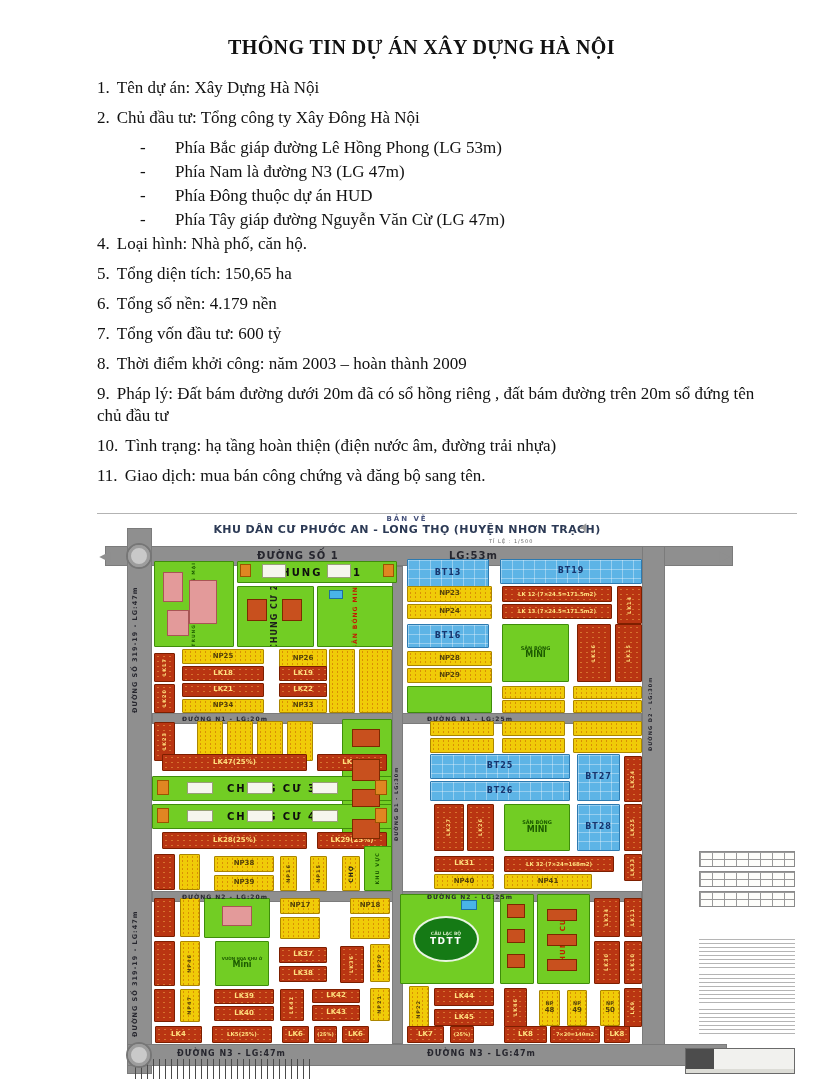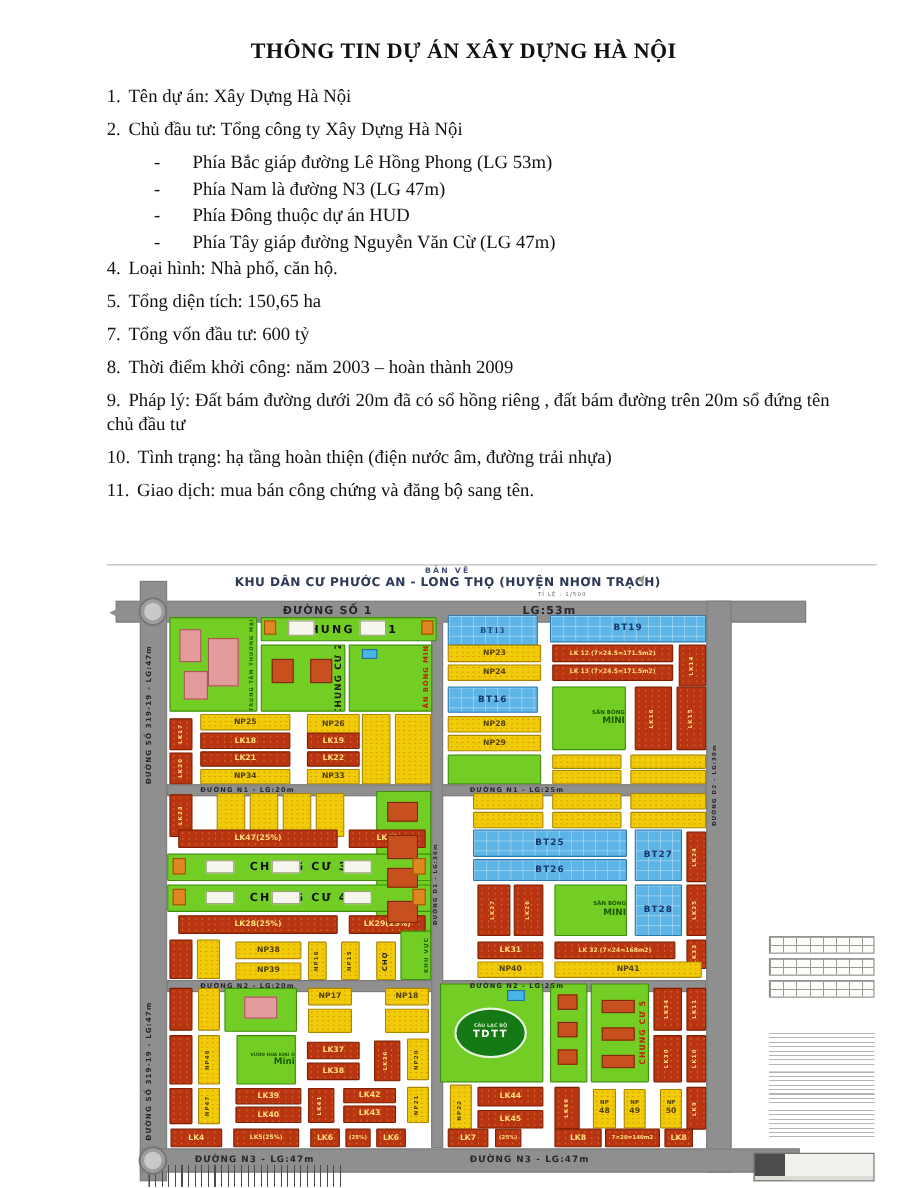--- a/index.html
+++ b/index.html
@@ -24,21 +24,21 @@
   .road-label{position:absolute;color:#26262e;font-weight:bold;white-space:nowrap;letter-spacing:1px;z-index:6;font-size:7px;}
   .road-label.vert{writing-mode:vertical-rl;transform:rotate(180deg);text-align:center;}
 
   .blk{position:absolute;box-sizing:border-box;display:flex;flex-direction:column;align-items:center;justify-content:center;overflow:hidden;z-index:2;border-radius:1px;}
   .t-np{background-color:#f0cb08;border:1px solid #ab8600;
         background-image:radial-gradient(circle,rgba(195,85,0,.5) .7px,transparent .8px);background-size:5px 4px;}
   .t-lk{background-color:#b93512;border:1px solid #7d1f00;
         background-image:radial-gradient(circle,rgba(255,205,90,.4) .6px,transparent .7px);background-size:6px 5px;}
   .t-bt{background-color:#5db4e6;border:1px solid #2d7ab0;
         background-image:linear-gradient(rgba(255,255,255,.35) 1px,transparent 1px),linear-gradient(90deg,rgba(255,255,255,.35) 1px,transparent 1px);background-size:11px 9px;}
-  .t-grn{background-color:#72cd24;border:1px solid #3f8d0a;align-items:flex-end;}
+  .t-grn{background-color:#72cd24;border:1px solid #3f8d0a;}
   .t-chung{background-color:#72cd24;border:1px solid #3f8d0a;}
   .t-oval{background-color:#157a15;border:2px solid #e9f5e2;border-radius:50%;z-index:3;}
 
   .lbl{font-weight:bold;font-size:7px;line-height:1.1;text-align:center;white-space:nowrap;pointer-events:none;}
   .t-np  .lbl{color:#54400a;}
   .t-lk  .lbl{color:#ffdf7e;}
   .t-bt  .lbl{color:#16356e;font-size:8px;letter-spacing:1px;}
   .t-grn .lbl{color:#1c5a00;font-size:6px;}
   .t-chung .lbl{color:#0e0e0e;font-size:10px;letter-spacing:2px;}
   .t-oval .lbl{color:#cfe8c0;font-size:4.5px;}
@@ -65,39 +65,40 @@
           background:linear-gradient(90deg,#4c4c4c 0 26%,#f1f1ee 26%);
           box-shadow:inset 0 -4px 0 #dcdcd6;}
 </style>
 </head>
 <body>
 
 <div class="doc">
   <div class="doc-title">THÔNG TIN DỰ ÁN XÂY DỰNG HÀ NỘI</div>
   <div>
       <div class="doc-item"><span class="num">1.</span><span class="txt">Tên dự án: Xây Dựng Hà Nội</span></div>
-      <div class="doc-item"><span class="num">2.</span><span class="txt">Chủ đầu tư: Tổng công ty Xây Dựng Hà Nội</span></div>
+      <div class="doc-item"><span class="num">2.</span><span class="txt">Chủ đầu tư: Tổng công ty Xây Đông Hà Nội</span></div>
       <div class="doc-sub">
         <span class="dash">-</span>
         <span>Phía Bắc giáp đường Lê Hồng Phong (LG 53m)</span>
       </div>
       <div class="doc-sub">
         <span class="dash">-</span>
         <span>Phía Nam là đường N3 (LG 47m)</span>
       </div>
       <div class="doc-sub">
         <span class="dash">-</span>
         <span>Phía Đông thuộc dự án HUD</span>
       </div>
       <div class="doc-sub">
         <span class="dash">-</span>
         <span>Phía Tây giáp đường Nguyễn Văn Cừ (LG 47m)</span>
       </div>
       <div class="doc-item"><span class="num">4.</span><span class="txt">Loại hình: Nhà phố, căn hộ.</span></div>
       <div class="doc-item"><span class="num">5.</span><span class="txt">Tổng diện tích: 150,65 ha</span></div>
+      <div class="doc-item"><span class="num">6.</span><span class="txt">Tổng số nền: 4.179 nền</span></div>
       <div class="doc-item"><span class="num">7.</span><span class="txt">Tổng vốn đầu tư: 600 tỷ</span></div>
       <div class="doc-item"><span class="num">8.</span><span class="txt">Thời điểm khởi công: năm 2003 – hoàn thành 2009</span></div>
       <div class="doc-item"><span class="num">9.</span><span class="txt">Pháp lý: Đất bám đường dưới 20m đã có sổ hồng riêng , đất bám đường trên 20m sổ đứng tên chủ đầu tư</span></div>
       <div class="doc-item"><span class="num">10.</span><span class="txt">Tình trạng: hạ tầng hoàn thiện (điện nước âm, đường trải nhựa)</span></div>
       <div class="doc-item"><span class="num">11.</span><span class="txt">Giao dịch: mua bán công chứng và đăng bộ sang tên.</span></div>
     </div>
 </div>
 
 <div class="map-panel">
   <div class="mh-tag">BẢN VẼ</div>
@@ -105,21 +106,21 @@
   <div class="mh-scale">TỈ LỆ : 1/500</div>
   <div>
       <div class="road" style="position: absolute; left: 8px; top: 32px; width: 628px; height: 20px;"></div>
       <div class="road" style="position: absolute; left: 30px; top: 14px; width: 25px; height: 546px;"></div>
       <div class="road" style="position: absolute; left: 545px; top: 32px; width: 23px; height: 520px;"></div>
       <div class="road" style="position: absolute; left: 30px; top: 530px; width: 600px; height: 22px;"></div>
       <div class="road" style="position: absolute; left: 55px; top: 199px; width: 490px; height: 11px;"></div>
       <div class="road" style="position: absolute; left: 55px; top: 377px; width: 490px; height: 11px;"></div>
       <div class="road" style="position: absolute; left: 295px; top: 52px; width: 11px; height: 478px;"></div>
       <div class="road-label" style="left: 160px; top: 36px; font-size: 10px;">ĐƯỜNG SỐ 1</div>
-      <div class="road-label" style="left: 352px; top: 36px; font-size: 10px; margin-left: 26px;">LG:53m</div>
+      <div class="road-label" style="left: 352px; top: 36px; font-size: 10px;">LG:53m</div>
       <div class="road-label vert" style="left: 34px; top: 58px; height: 155px; font-size: 6.5px;">ĐƯỜNG SỐ 319-19 - LG:47m</div>
       <div class="road-label vert" style="left: 34px; top: 382px; height: 155px; font-size: 6.5px;">ĐƯỜNG SỐ 319-19 - LG:47m</div>
       <div class="road-label" style="left: 85px; top: 201px; font-size: 6px;">ĐƯỜNG N1  -  LG:20m</div>
       <div class="road-label" style="left: 330px; top: 201px; font-size: 6px;">ĐƯỜNG N1  -  LG:25m</div>
       <div class="road-label" style="left: 85px; top: 379px; font-size: 6px;">ĐƯỜNG N2  -  LG:20m</div>
       <div class="road-label" style="left: 330px; top: 379px; font-size: 6px;">ĐƯỜNG N2  -  LG:25m</div>
       <div class="road-label" style="left: 80px; top: 535px; font-size: 8px;">ĐƯỜNG N3  -  LG:47m</div>
       <div class="road-label" style="left: 330px; top: 535px; font-size: 8px;">ĐƯỜNG N3  -  LG:47m</div>
       <div class="road-label vert" style="left: 296px; top: 235px; height: 110px; font-size: 5px;">ĐƯỜNG D1 - LG:30m</div>
       <div class="road-label vert" style="left: 550px; top: 140px; height: 120px; font-size: 5px;">ĐƯỜNG D2 - LG:30m</div>
@@ -128,21 +129,21 @@
       </div>
       <div class="blk t-chung" style="position: absolute; left: 140px; top: 47px; width: 160px; height: 22px;">
         <span class="lbl">CHUNG CƯ 1</span>
       </div>
       <div class="blk t-grn vlab lc-blk" style="position: absolute; left: 140px; top: 72px; width: 77px; height: 61px;">
         <span class="lbl" style="font-size: 8px;">CHUNG CƯ 2</span>
       </div>
       <div class="blk t-grn vlab lc-red" style="position: absolute; left: 220px; top: 72px; width: 76px; height: 61px;">
         <span class="lbl" style="font-size: 6px;">SÂN BÓNG MINI</span>
       </div>
-      <div class="blk t-bt" style="position: absolute; left: 310px; top: 45px; width: 82px; height: 28px; font-family: Liberation Serif, serif;">
+      <div class="blk t-bt" style="position: absolute; left: 310px; top: 45px; width: 82px; height: 28px;">
         <span class="lbl">BT13</span>
       </div>
       <div class="blk t-bt" style="position: absolute; left: 403px; top: 45px; width: 142px; height: 25px;">
         <span class="lbl">BT19</span>
       </div>
       <div class="blk t-np" style="position: absolute; left: 310px; top: 72px; width: 85px; height: 16px;">
         <span class="lbl">NP23</span>
       </div>
       <div class="blk t-np" style="position: absolute; left: 310px; top: 90px; width: 85px; height: 15px;">
         <span class="lbl">NP24</span>
@@ -277,21 +278,21 @@
       </div>
       <div class="blk t-lk" style="position: absolute; left: 407px; top: 342px; width: 110px; height: 16px;">
         <span class="lbl" style="font-size: 5.5px;">LK 32 (7×24=168m2)</span>
       </div>
       <div class="blk t-lk vlab" style="position: absolute; left: 527px; top: 340px; width: 18px; height: 27px;">
         <span class="lbl" style="font-size: 5px;">LK33</span>
       </div>
       <div class="blk t-np" style="position: absolute; left: 337px; top: 360px; width: 60px; height: 15px;">
         <span class="lbl">NP40</span>
       </div>
-      <div class="blk t-np" style="position: absolute; left: 407px; top: 360px; width: 134px; height: 15px;">
+      <div class="blk t-np" style="position: absolute; left: 407px; top: 360px; width: 88px; height: 15px;">
         <span class="lbl">NP41</span>
       </div>
       <div class="blk t-lk" style="position: absolute; left: 57px; top: 340px; width: 21px; height: 36px;"></div>
       <div class="blk t-np" style="position: absolute; left: 82px; top: 340px; width: 21px; height: 36px;"></div>
       <div class="blk t-np" style="position: absolute; left: 117px; top: 342px; width: 60px; height: 16px;">
         <span class="lbl">NP38</span>
       </div>
       <div class="blk t-np" style="position: absolute; left: 117px; top: 361px; width: 60px; height: 16px;">
         <span class="lbl">NP39</span>
       </div>

